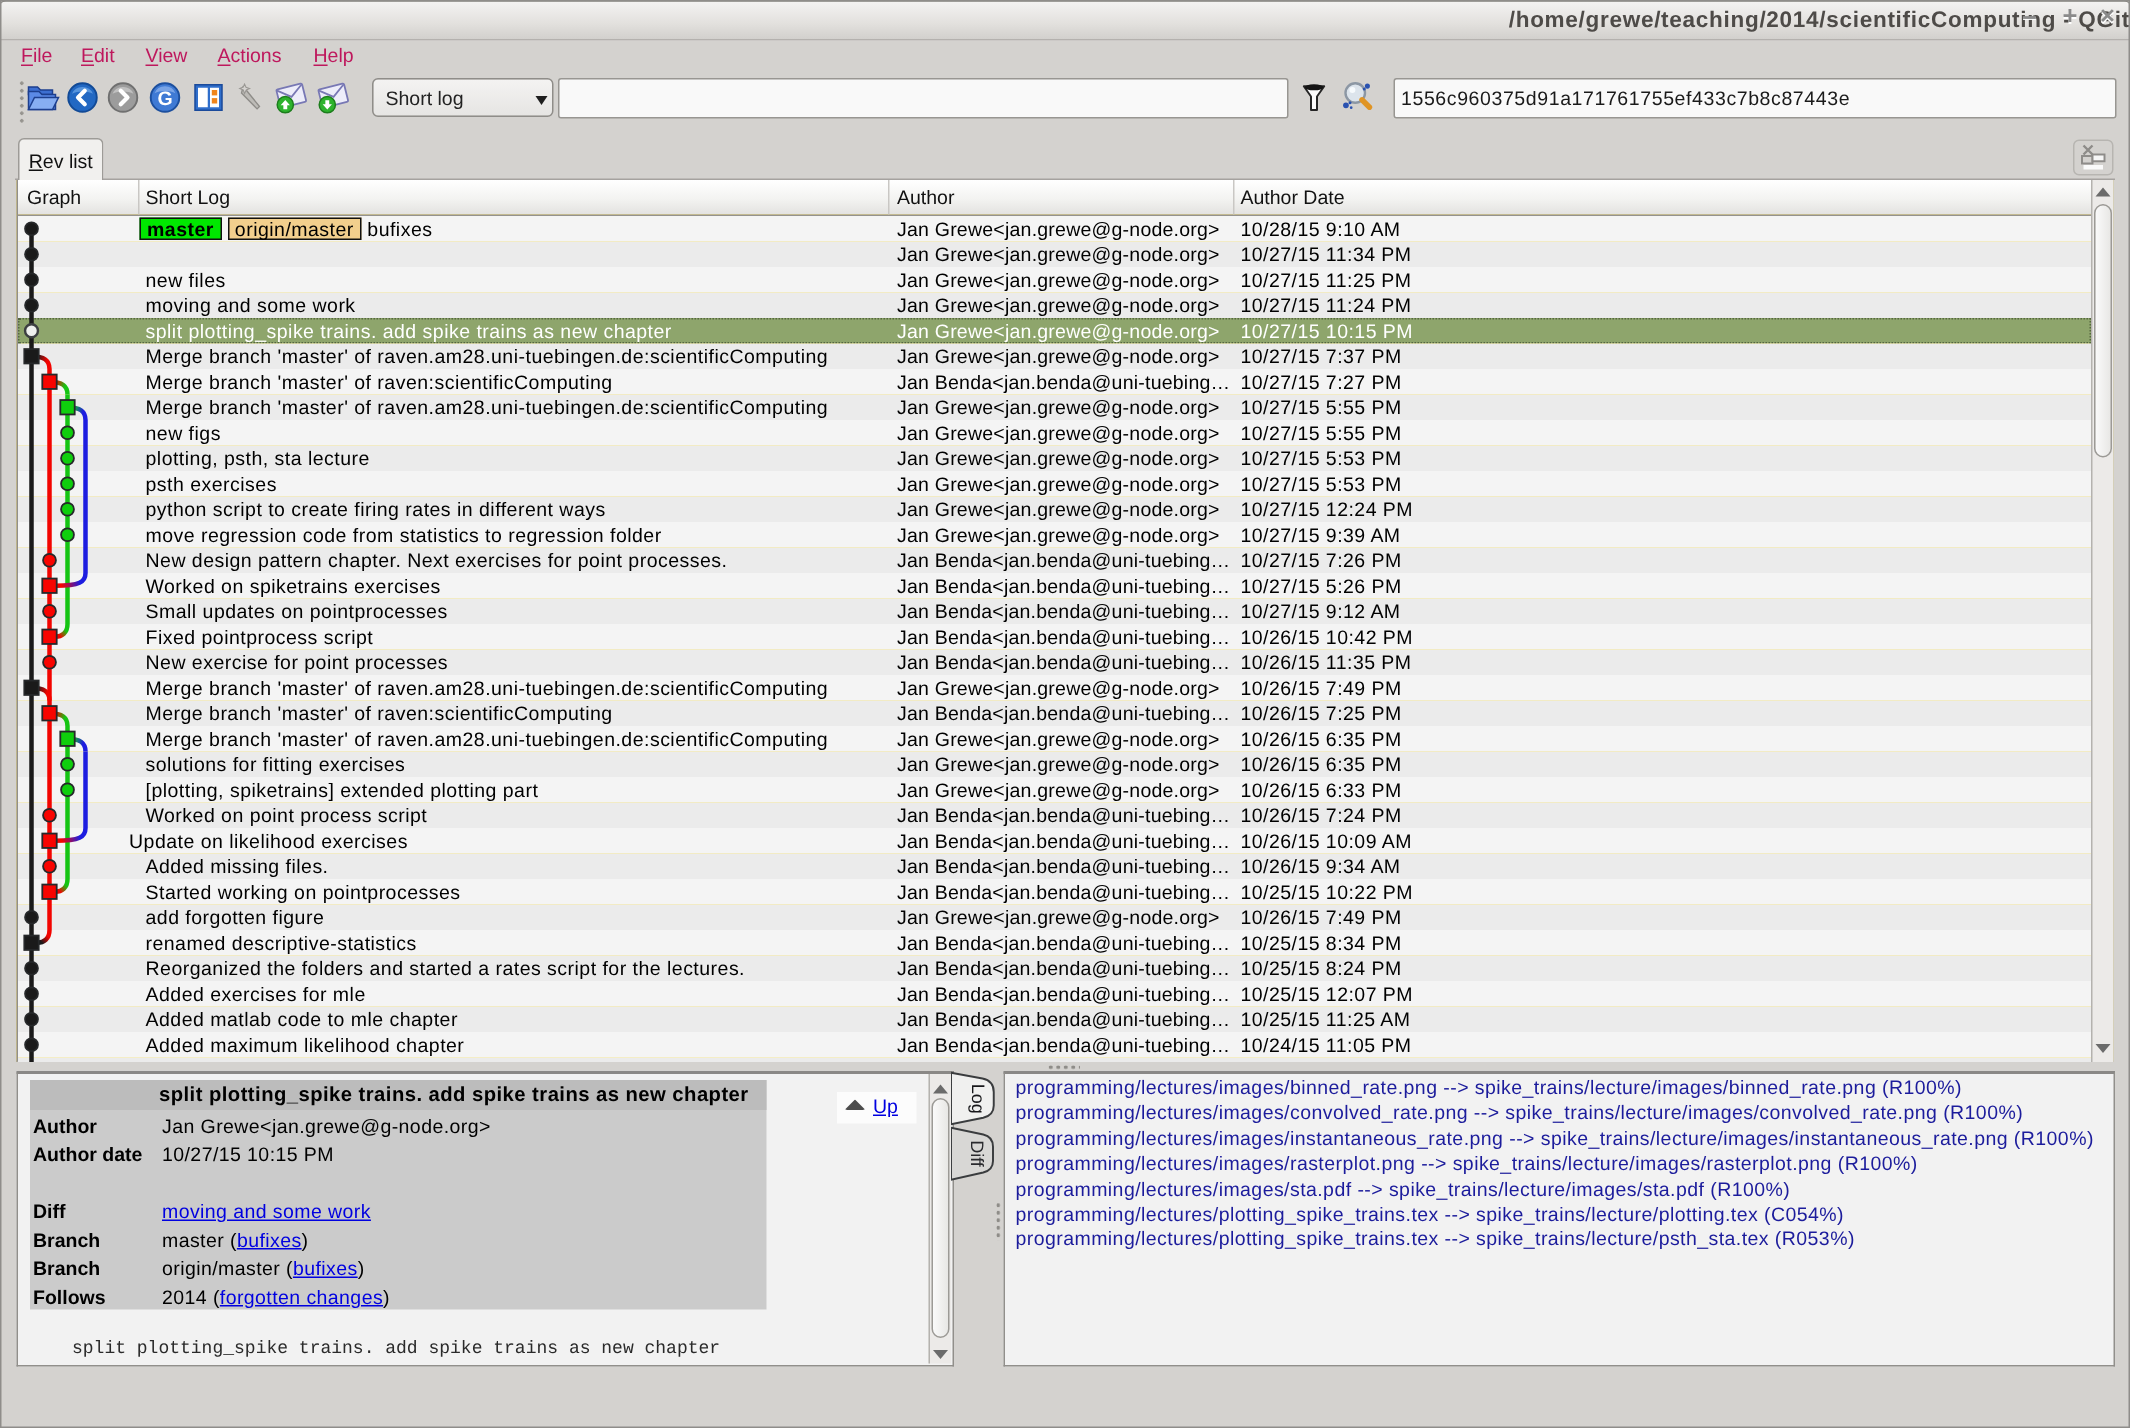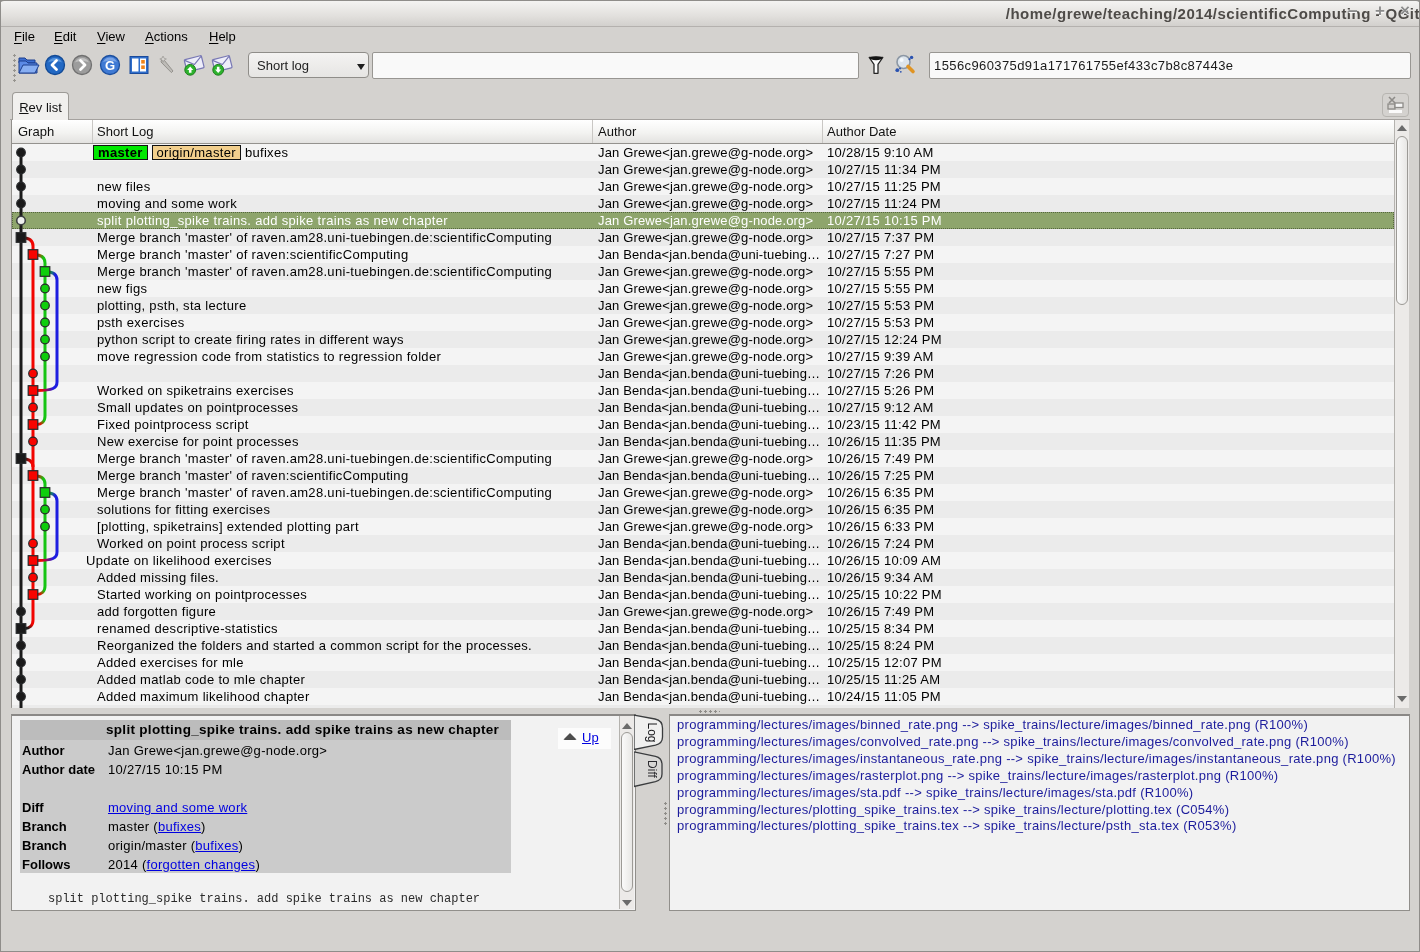--- a/index.html
+++ b/index.html
@@ -6,21 +6,21 @@
      -webkit-font-smoothing:antialiased}
 
 #title{left:0;top:0;width:1420px;height:27px;position:absolute;
   background:linear-gradient(#f4f3f2,#e2e0dd 60%,#d2d0cd);border-bottom:1px solid #b4b1ae;
   border-top:1px solid #76746f;border-radius:4px 4px 0 0}
 #title .txt{position:absolute;left:0;right:0;top:4px;text-align:right;font-size:15px;letter-spacing:0.48px;
   font-weight:bold;color:#4e4b48}
 .wbtn{position:absolute;top:0;font-size:17px;font-weight:bold;color:#8b8b8b;
   text-shadow:0 1px 0 #fff}
 
-#menu{position:absolute;left:0;top:27px;width:1213px;height:23px;font-size:13px;color:#000000}
+#menu{position:absolute;left:0;top:27px;width:1213px;height:23px;font-size:13px;color:#be185d}
 #menu span{position:absolute;top:2px}
 #menu u{text-decoration-thickness:1px;text-underline-offset:2px}
 
 #tbar{position:absolute;left:0;top:50px;width:1420px;height:38px}
 .thandle{position:absolute;left:12px;top:3px;width:5px;height:30px;
   background-image:radial-gradient(circle,#96948f 1px,transparent 1.2px);background-size:5px 5px}
 .ticon{position:absolute;top:3px}
 .combo{position:absolute;left:248px;top:2px;width:121px;height:26px;border:1px solid #8f8d89;
   border-radius:4px;background:linear-gradient(#f4f3f2,#e6e5e3);font-size:13px;color:#222}
 .combo .ct{position:absolute;left:8px;top:5px}
@@ -251,37 +251,38 @@
         <div class="lg" style="left:85px;top:0">python script to create firing rates in different ways</div>
         <div class="au">Jan Grewe&lt;jan.grewe@g-node.org&gt;</div>
         <div class="dt">10/27/15 12:24 PM</div>
       </div>
       <div class="row odd" style="top:204px">
         <div class="lg" style="left:85px;top:0">move regression code from statistics to regression folder</div>
         <div class="au">Jan Grewe&lt;jan.grewe@g-node.org&gt;</div>
         <div class="dt">10/27/15 9:39 AM</div>
       </div>
       <div class="row even" style="top:221px">
+        <div class="lg" style="left:85px;top:0">New design pattern chapter. Next exercises for point processes.</div>
         <div class="au">Jan Benda&lt;jan.benda@uni-tuebing…</div>
         <div class="dt">10/27/15 7:26 PM</div>
       </div>
       <div class="row odd" style="top:238px">
         <div class="lg" style="left:85px;top:0">Worked on spiketrains exercises</div>
         <div class="au">Jan Benda&lt;jan.benda@uni-tuebing…</div>
         <div class="dt">10/27/15 5:26 PM</div>
       </div>
       <div class="row even" style="top:255px">
         <div class="lg" style="left:85px;top:0">Small updates on pointprocesses</div>
         <div class="au">Jan Benda&lt;jan.benda@uni-tuebing…</div>
         <div class="dt">10/27/15 9:12 AM</div>
       </div>
       <div class="row odd" style="top:272px">
         <div class="lg" style="left:85px;top:0">Fixed pointprocess script</div>
         <div class="au">Jan Benda&lt;jan.benda@uni-tuebing…</div>
-        <div class="dt">10/23/15 11:42 PM</div>
+        <div class="dt">10/26/15 10:42 PM</div>
       </div>
       <div class="row even" style="top:289px">
         <div class="lg" style="left:85px;top:0">New exercise for point processes</div>
         <div class="au">Jan Benda&lt;jan.benda@uni-tuebing…</div>
         <div class="dt">10/26/15 11:35 PM</div>
       </div>
       <div class="row odd" style="top:306px">
         <div class="lg" style="left:85px;top:0">Merge branch 'master' of raven.am28.uni-tuebingen.de:scientificComputing</div>
         <div class="au">Jan Grewe&lt;jan.grewe@g-node.org&gt;</div>
         <div class="dt">10/26/15 7:49 PM</div>
@@ -330,21 +331,21 @@
         <div class="lg" style="left:85px;top:0">add forgotten figure</div>
         <div class="au">Jan Grewe&lt;jan.grewe@g-node.org&gt;</div>
         <div class="dt">10/26/15 7:49 PM</div>
       </div>
       <div class="row odd" style="top:476px">
         <div class="lg" style="left:85px;top:0">renamed descriptive-statistics</div>
         <div class="au">Jan Benda&lt;jan.benda@uni-tuebing…</div>
         <div class="dt">10/25/15 8:34 PM</div>
       </div>
       <div class="row even" style="top:493px">
-        <div class="lg" style="left:85px;top:0">Reorganized the folders and started a common script for the processes.</div>
+        <div class="lg" style="left:85px;top:0">Reorganized the folders and started a rates script for the lectures.</div>
         <div class="au">Jan Benda&lt;jan.benda@uni-tuebing…</div>
         <div class="dt">10/25/15 8:24 PM</div>
       </div>
       <div class="row odd" style="top:510px">
         <div class="lg" style="left:85px;top:0">Added exercises for mle</div>
         <div class="au">Jan Benda&lt;jan.benda@uni-tuebing…</div>
         <div class="dt">10/25/15 12:07 PM</div>
       </div>
       <div class="row even" style="top:527px">
         <div class="lg" style="left:85px;top:0">Added matlab code to mle chapter</div>

